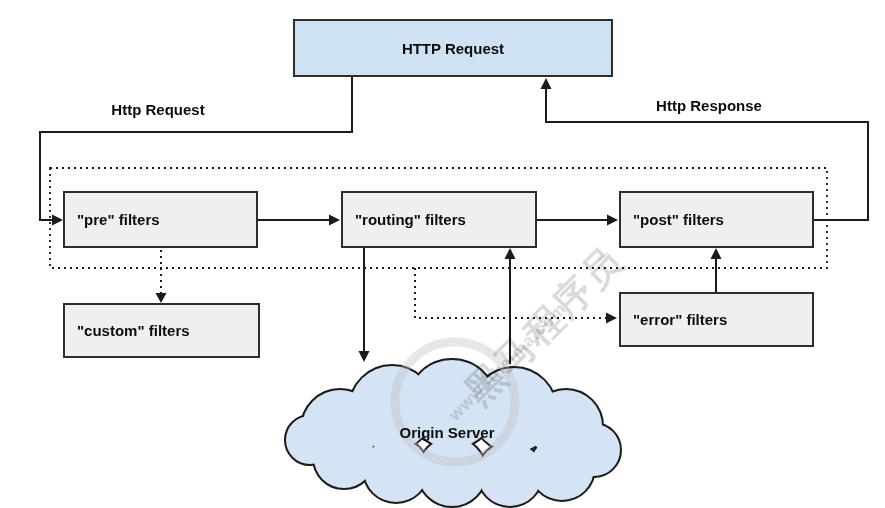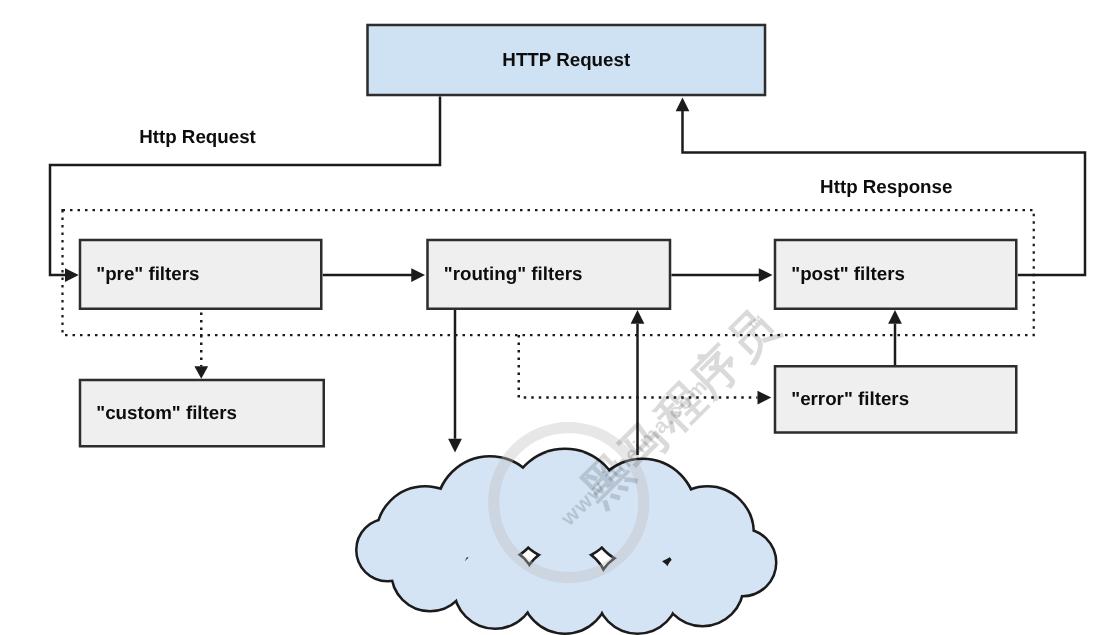--- a/index.html
+++ b/index.html
@@ -153,16 +153,17 @@
   <div class="node" style="left:63px;top:303px;width:197px;height:55px;">
     <span>"custom" filters</span>
   </div>
 
   <div class="node" style="left:619px;top:292px;width:195px;height:55px;">
     <span>"error" filters</span>
   </div>
 
   <div class="edge-label" style="left:88px;top:101px;width:140px;">Http Request</div>
 
-  <div class="edge-label" style="left:639px;top:97px;width:140px;margin-top:44px;">Http Response</div>
+  <div class="edge-label" style="left:639px;top:97px;width:140px;">Http Response</div>
 
+  <div class="cloud-label">Origin Server</div>
 
 </div>
 
 </body></html>

